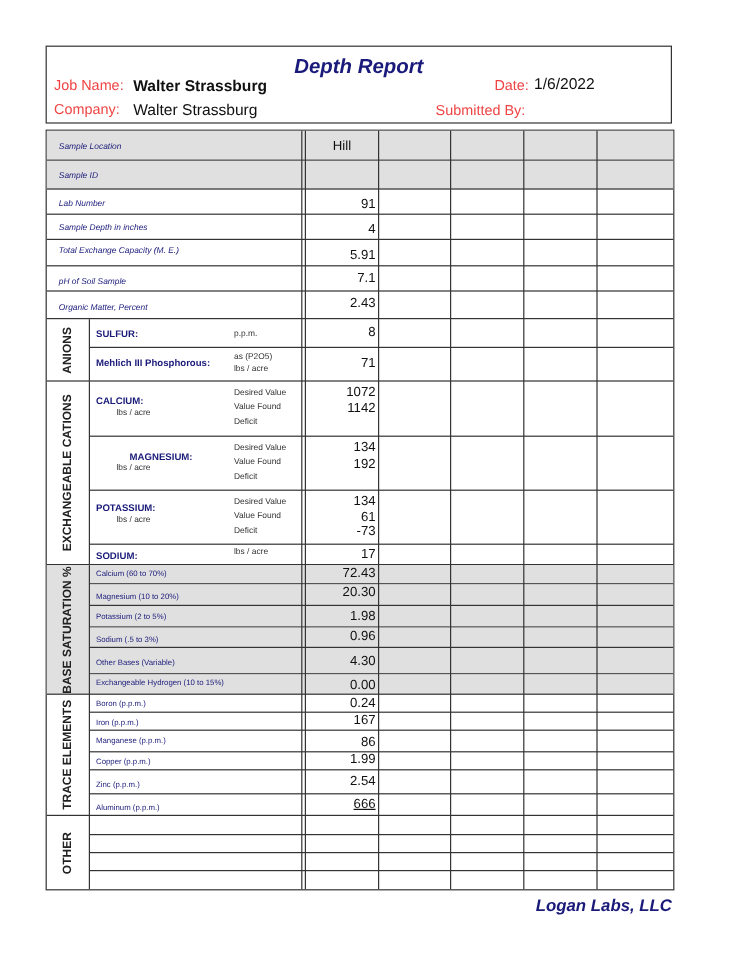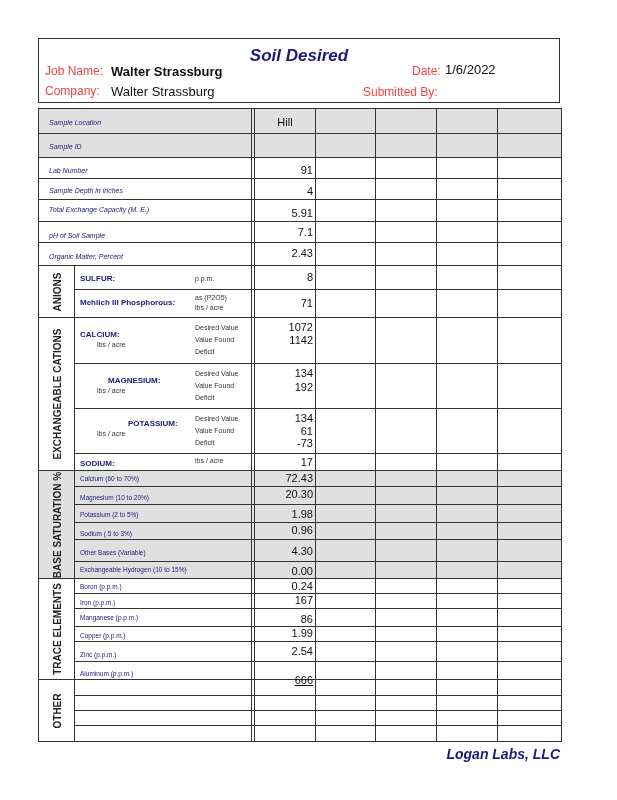--- a/index.html
+++ b/index.html
@@ -24,21 +24,21 @@
   .section { position: absolute; left: 0; width: 36px; box-sizing: border-box; border-right: 1.5px solid #333; border-bottom: 1.5px solid #333; }
   .section.gray { background: #e0e0e0; }
   .section .vtext { position: absolute; left: 50%; top: 50%; transform: translate(-50%, -50%) rotate(-90deg); white-space: nowrap; font-size: 10px; font-weight: bold; color: #222; }
 
   #footer { position: absolute; right: 57px; top: 746px; font-size: 14px; font-weight: bold; font-style: italic; color: #1a1a7a; }
 </style>
 </head>
 <body>
 
 <div id="hdr">
-  <div class="title">Soil Desired</div>
+  <div class="title">Depth Report</div>
   <span class="lbl" style="left:6px; top:25px;">Job Name:</span>
   <span class="val" style="left:72px; top:25px; font-weight:bold;">Walter Strassburg</span>
   <span class="lbl" style="left:6px; top:45px;">Company:</span>
   <span class="val" style="left:72px; top:45px;">Walter Strassburg</span>
   <span class="lbl" style="left:373px; top:25px;">Date:</span>
   <span class="val" style="left:406px; top:23px;">1/6/2022</span>
   <span class="lbl" style="left:324px; top:46px;">Submitted By:</span>
   <span class="val" style="left:400px; top:45px;"></span>
 </div>
 
@@ -105,21 +105,21 @@
     <span class="bold-lbl" style="left:5px; top:12px;padding-left:28px;">MAGNESIUM:</span>
     <span class="small-lbl" style="left:22px; top:23px;">lbs / acre</span>
     <span class="small-lbl" style="left:120px; top:6px;">Desired Value</span>
     <span class="small-lbl" style="left:120px; top:18px;">Value Found</span>
     <span class="small-lbl" style="left:120px; top:30px;">Deficit</span>
     <span class="cellval" style="left:180px; width:58px; right:auto; top:3px;">134</span>
     <span class="cellval" style="left:180px; width:58px; right:auto; top:17px;">192</span>
     <span class="cellval" style="left:180px; width:58px; right:auto; top:29px;"></span>
   </div>
   <div class="row" style="top:300px; left:36px; height:45px;">
-    <span class="bold-lbl" style="left:5px; top:10px;margin-left:48px;">POTASSIUM:</span>
+    <span class="bold-lbl" style="left:5px; top:10px;">POTASSIUM:</span>
     <span class="small-lbl" style="left:22px; top:21px;">lbs / acre</span>
     <span class="small-lbl" style="left:120px; top:6px;">Desired Value</span>
     <span class="small-lbl" style="left:120px; top:18px;">Value Found</span>
     <span class="small-lbl" style="left:120px; top:30px;">Deficit</span>
     <span class="cellval" style="left:180px; width:58px; right:auto; top:3px;">134</span>
     <span class="cellval" style="left:180px; width:58px; right:auto; top:16px;">61</span>
     <span class="cellval" style="left:180px; width:58px; right:auto; top:28px;">-73</span>
   </div>
   <div class="row" style="top:345px; left:36px; height:17px;">
     <span class="bold-lbl" style="left:5px; top:5px;">SODIUM:</span>
@@ -173,21 +173,21 @@
   <div class="row" style="top:518px; left:36px; height:15px;">
     <span class="sub" style="left:5px; top:5px;">Copper (p.p.m.)</span>
     <span class="cellval" style="left:180px; width:58px; right:auto; top:0px;">1.99</span>
   </div>
   <div class="row" style="top:533px; left:36px; height:20px;">
     <span class="sub" style="left:5px; top:9px;">Zinc (p.p.m.)</span>
     <span class="cellval" style="left:180px; width:58px; right:auto; top:3px;">2.54</span>
   </div>
   <div class="row" style="top:553px; left:36px; height:18px;">
     <span class="sub" style="left:5px; top:8px;">Aluminum (p.p.m.)</span>
-    <span class="cellval" style="left:180px; width:58px; right:auto; top:12px;text-decoration:underline;">666</span>
+    <span class="cellval" style="left:180px; width:58px; right:auto; top:2px;text-decoration:underline;">666</span>
   </div>
 
   <div class="section" style="top:571px; height:61px; border-bottom:none;">
     <span class="vtext">OTHER</span>
   </div>
   <div class="row" style="top:571px; left:36px; height:16px;"></div>
   <div class="row" style="top:587px; left:36px; height:15px;"></div>
   <div class="row" style="top:602px; left:36px; height:15px;"></div>
   <div class="row" style="top:617px; left:36px; height:15px; border-bottom:none;"></div>
 

